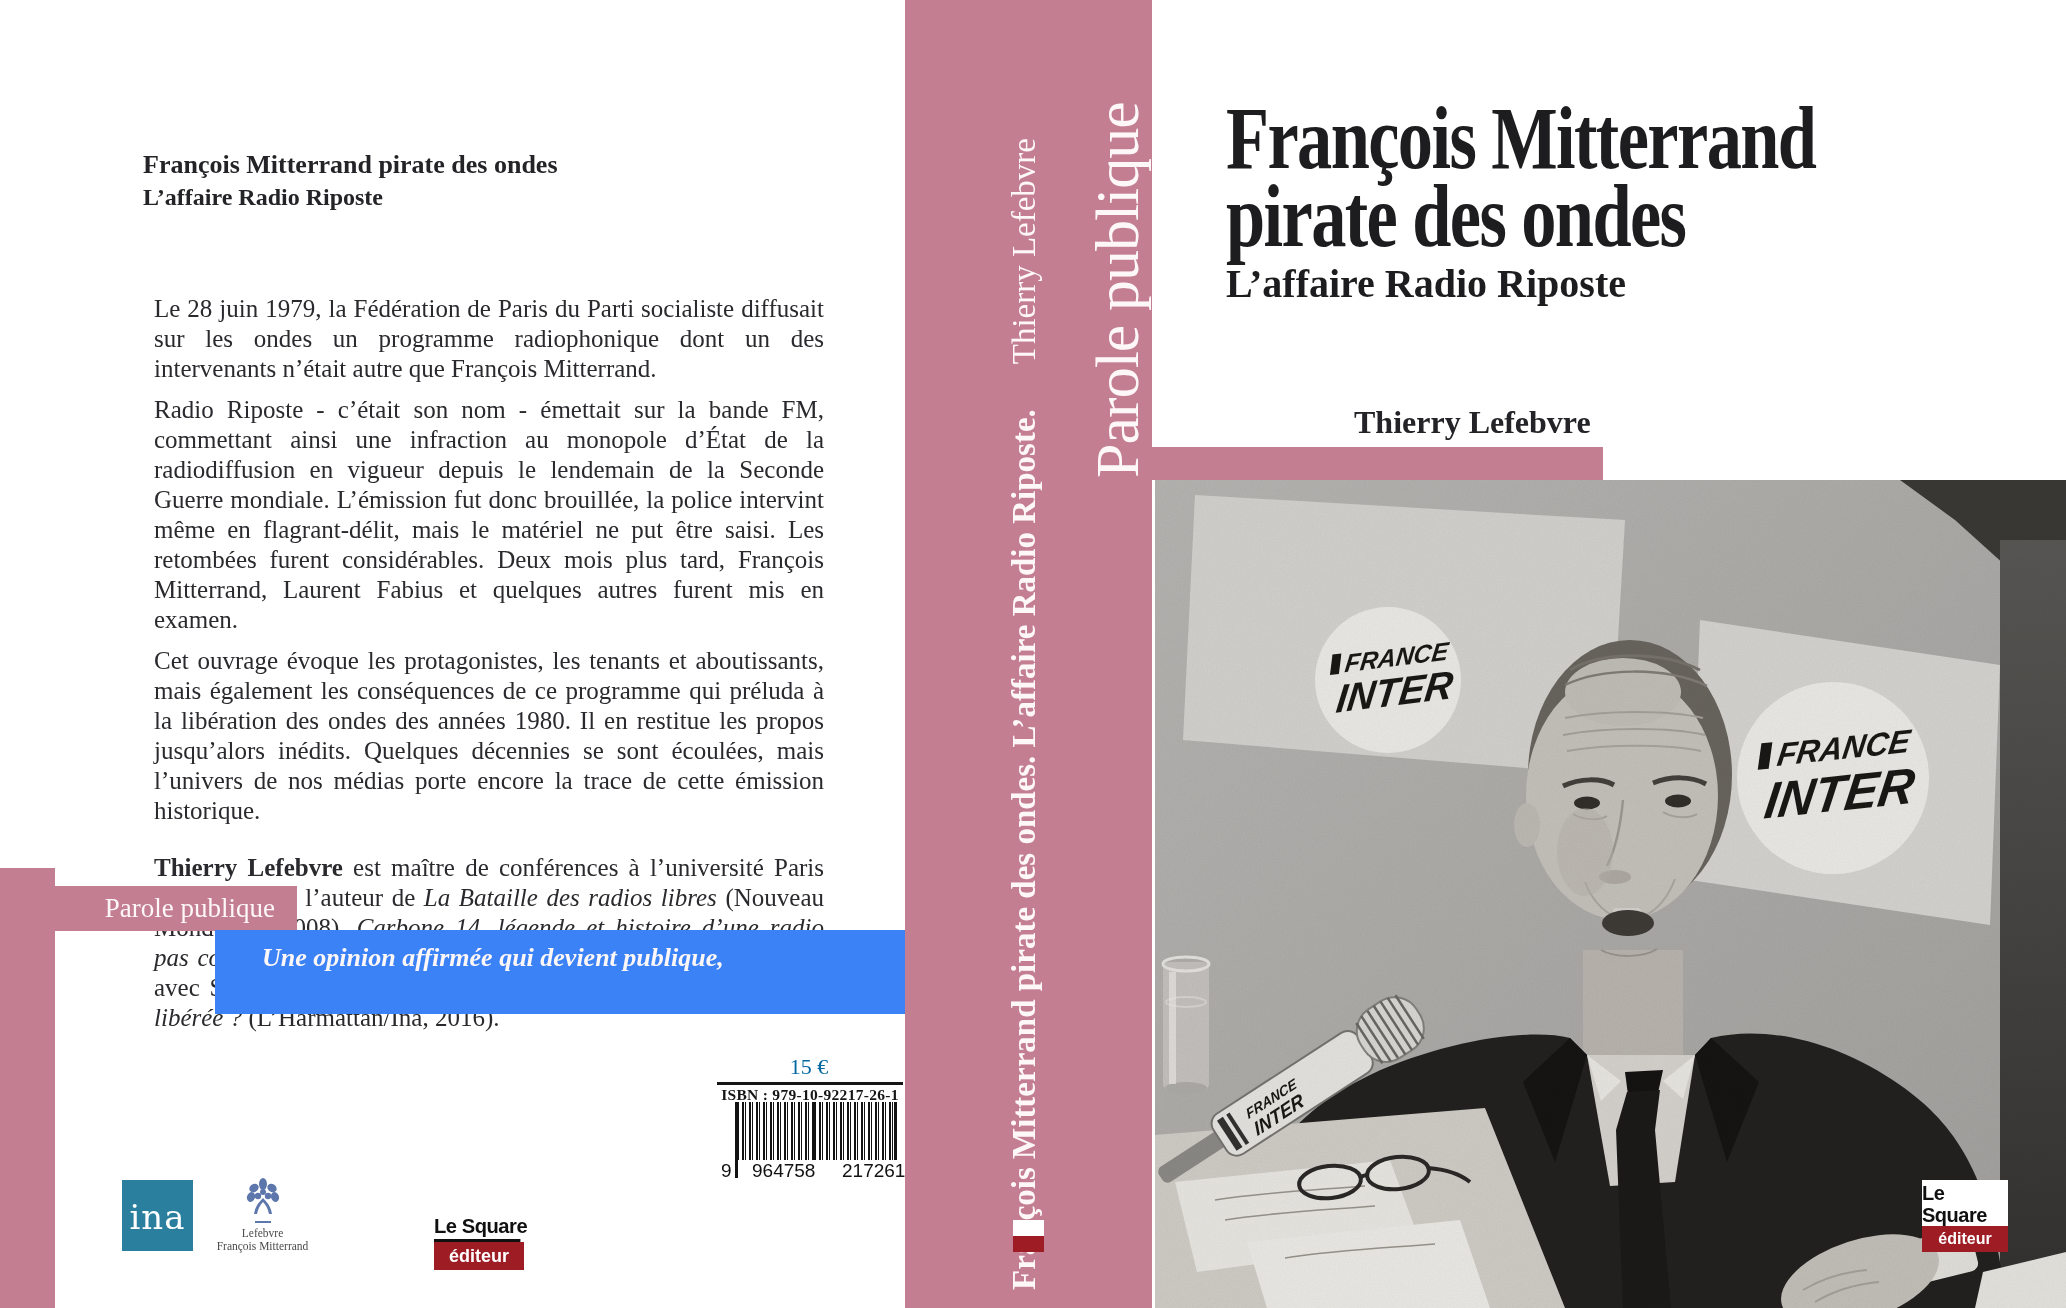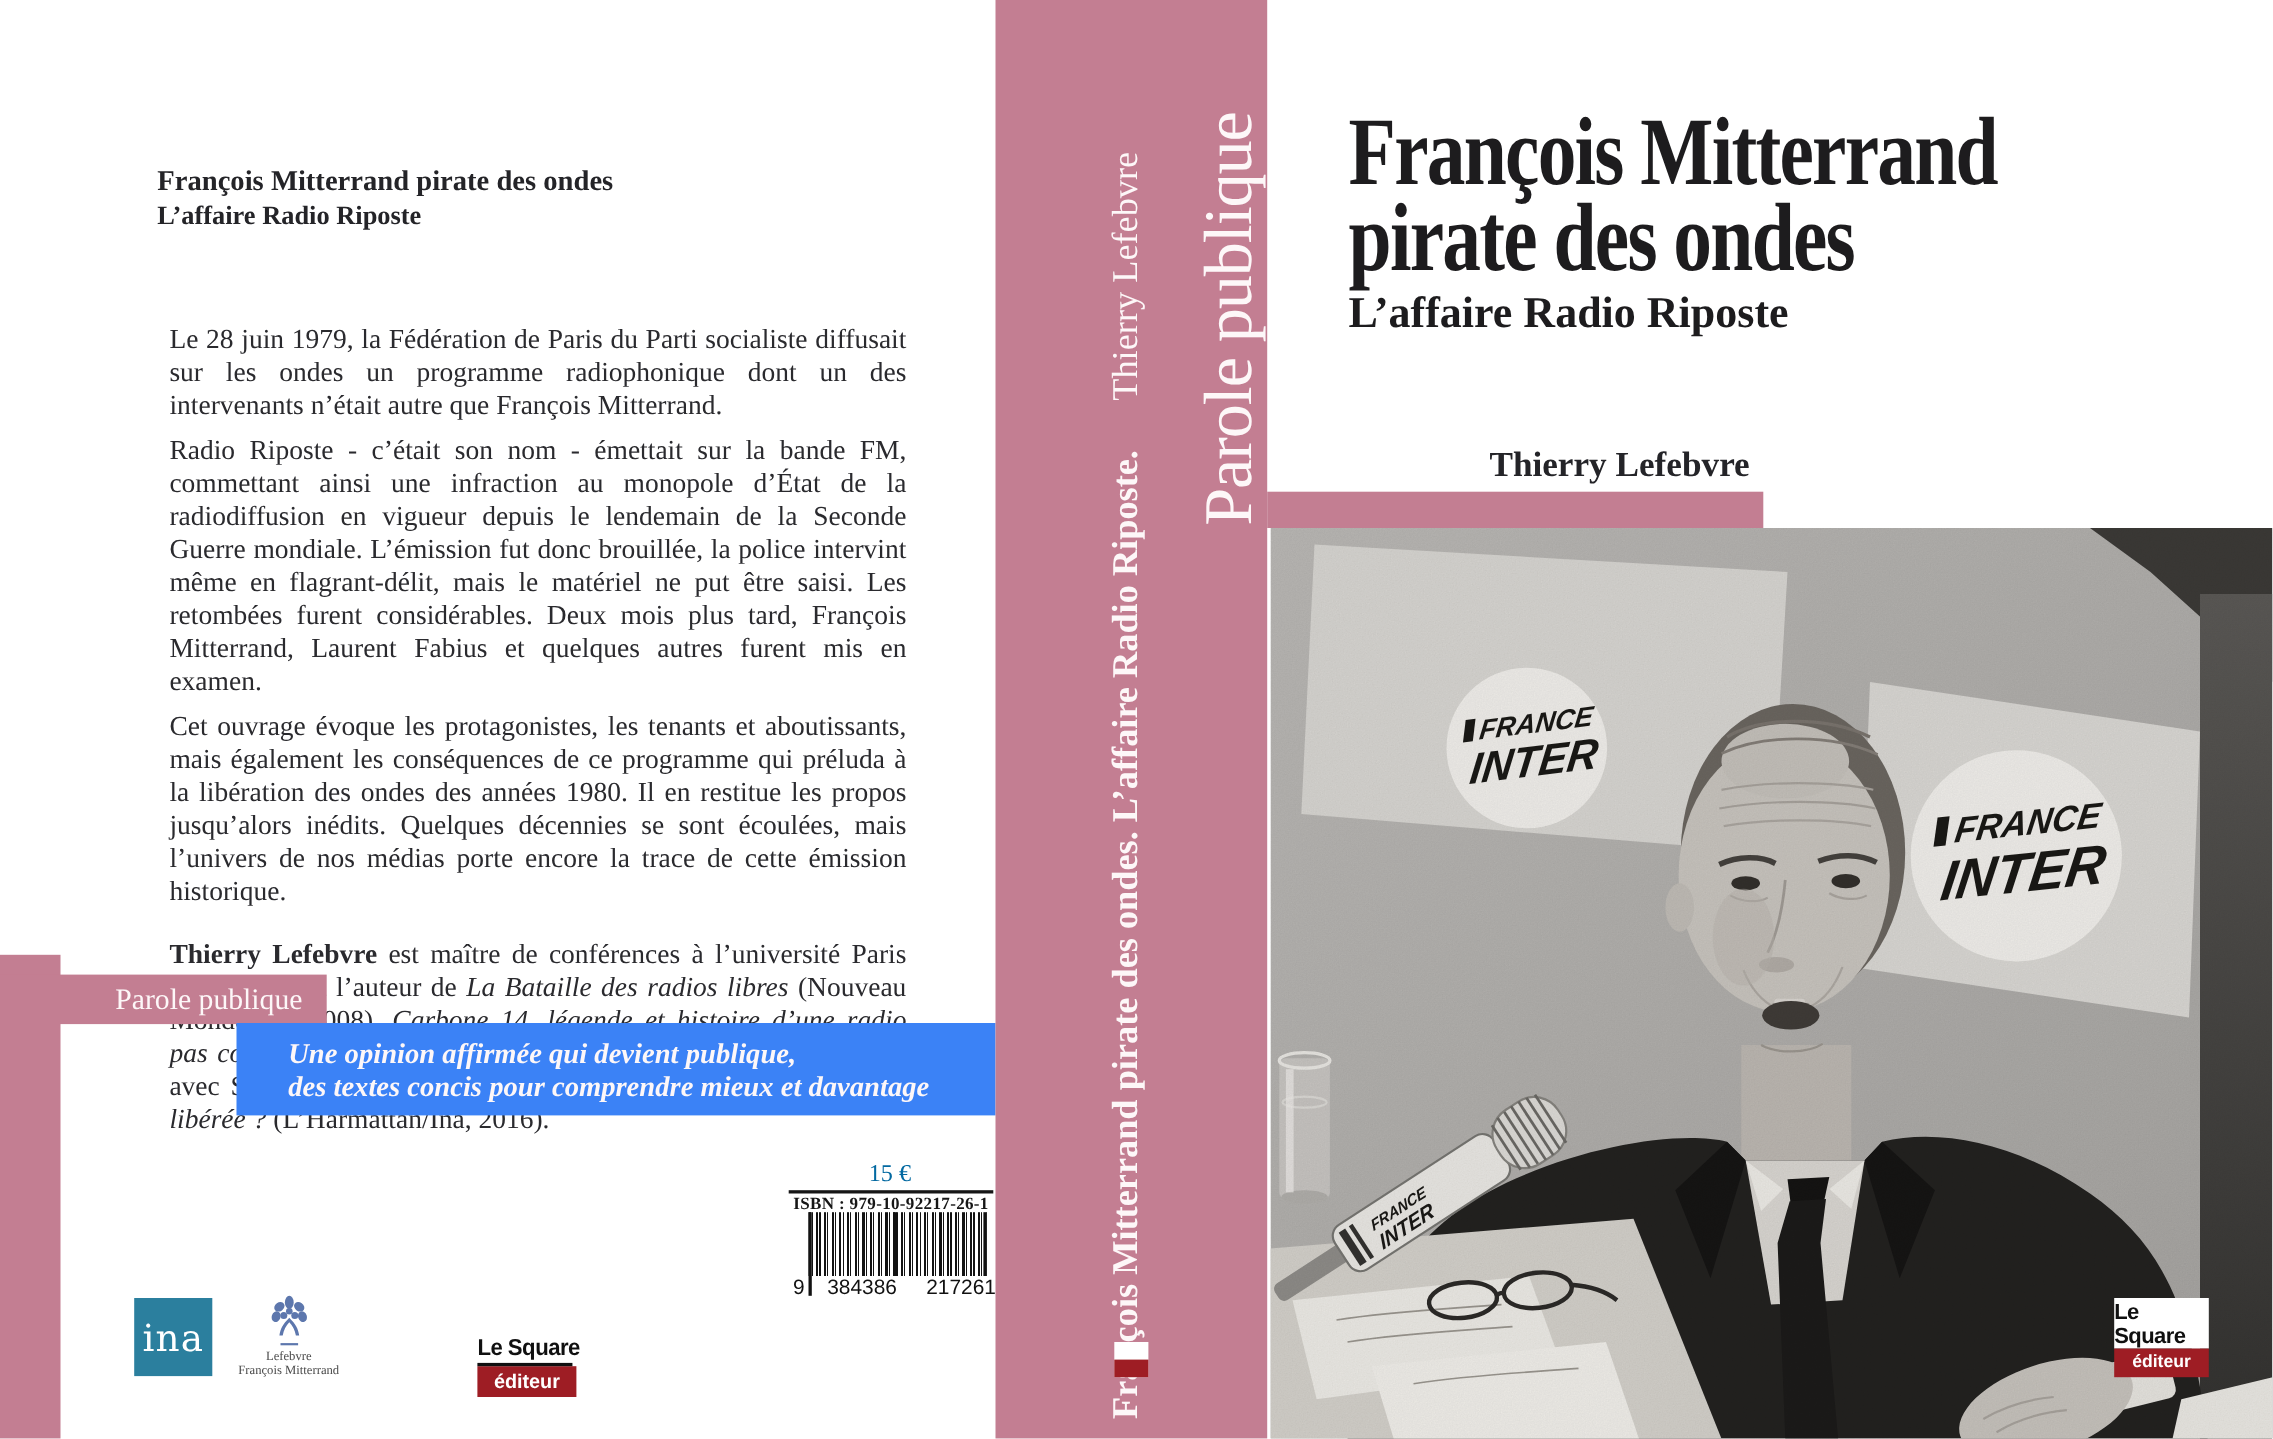--- a/index.html
+++ b/index.html
@@ -86,34 +86,33 @@
   </div>
 
   <div class="abs left-strip"></div>
 
   <div class="abs series-band">
     <span>Parole publique</span>
   </div>
 
   <div class="abs tagline-band">
     <div>Une opinion affirmée qui devient publique,</div>
-    <div>des textes concis pour comprendre mieux et davantage</div>
   </div>
 
   <div class="abs price">15 €</div>
   <div class="abs rule"></div>
   <div class="abs isbn">ISBN : 979-10-92217-26-1</div>
 
   <div class="abs barcode">
     <div class="bars"></div>
     <div class="guard g1"></div>
     <div class="guard g2"></div>
     <div class="guard g3"></div>
     <span class="digit d0">9</span>
-    <span class="digit d1">384386</span>
+    <span class="digit d1">964758</span>
     <span class="digit d2">217261</span>
   </div>
 
   <div class="abs ina">ina</div>
 
   <div class="abs ifm">
     <svg class="orn" width="40" height="42" viewBox="0 0 40 42">
       <g fill="#5d77ad">
         <ellipse cx="20" cy="8" rx="4" ry="6"></ellipse>
         <ellipse cx="11" cy="12" rx="5" ry="4" transform="rotate(-35 11 12)"></ellipse>

